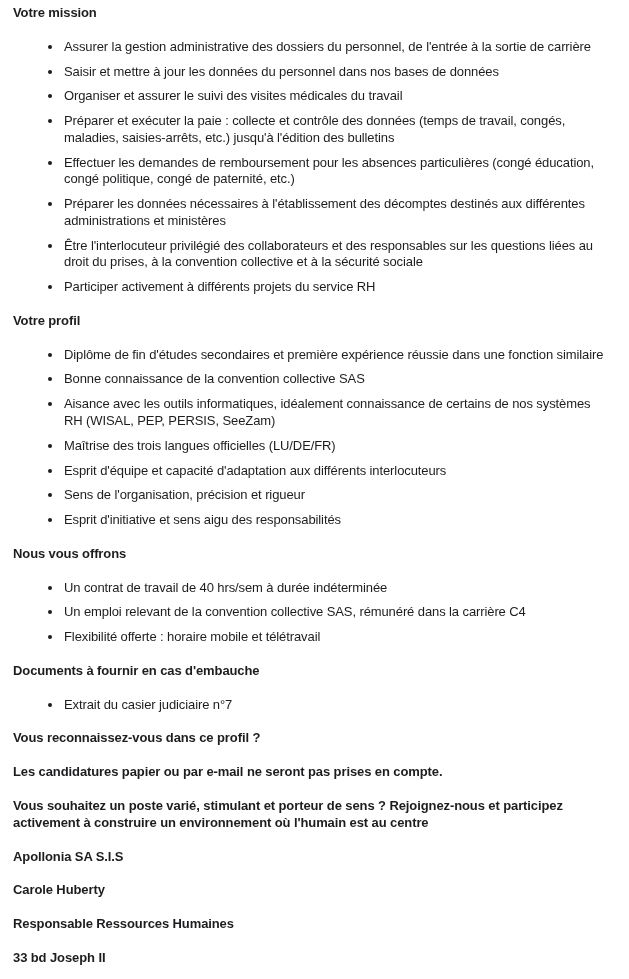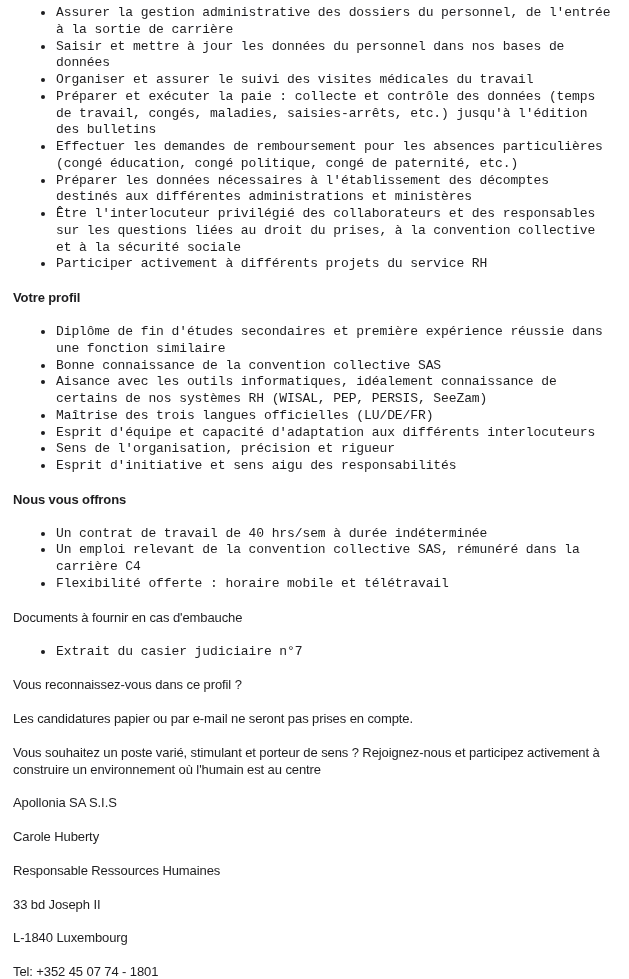--- a/index.html
+++ b/index.html
@@ -14,39 +14,40 @@
     padding: 5px 13px 10px 13px;
     font-family: "Liberation Sans", sans-serif;
     font-size: 13px;
     line-height: 1.29;
     letter-spacing: -0.1px;
     color: #1d1d1f;
   }
   main { display: block; }
   p.para, p.heading {
     margin: 0 0 17px 0;
+    font-weight: bold;
   }
   p.heading {
     font-weight: 700;
   }
   ul.bullet-list {
     margin: 0 0 17px 0;
     padding: 0 0 0 42px;
     list-style: disc outside;
   }
   ul.bullet-list li {
-    margin: 0;
+    margin: 8px;
     padding-left: 1px;
-    font-family: Liberation Mono, monospace;
   }
 </style>
 </head>
 <body style="color: rgb(29, 29, 31); background: rgb(255, 255, 255);">
 
 <main id="content">
+    <p class="heading">Votre mission</p>
     <ul class="bullet-list">
       <li>Assurer la gestion administrative des dossiers du personnel, de l'entrée à la sortie de carrière</li>
       <li>Saisir et mettre à jour les données du personnel dans nos bases de données</li>
       <li>Organiser et assurer le suivi des visites médicales du travail</li>
       <li>Préparer et exécuter la paie : collecte et contrôle des données (temps de travail, congés, maladies, saisies-arrêts, etc.) jusqu'à l'édition des bulletins</li>
       <li>Effectuer les demandes de remboursement pour les absences particulières (congé éducation, congé politique, congé de paternité, etc.)</li>
       <li>Préparer les données nécessaires à l'établissement des décomptes destinés aux différentes administrations et ministères</li>
       <li>Être l'interlocuteur privilégié des collaborateurs et des responsables sur les questions liées au droit du prises, à la convention collective et à la sécurité sociale</li>
       <li>Participer activement à différents projets du service RH</li>
     </ul>

